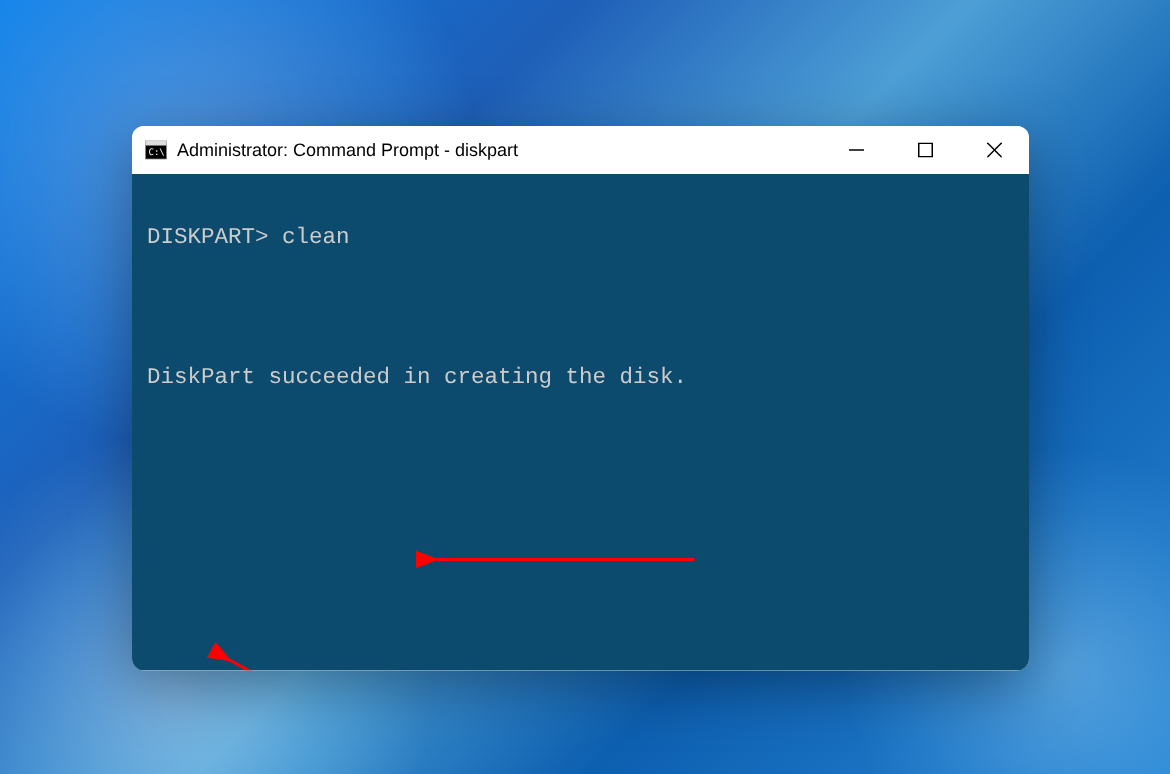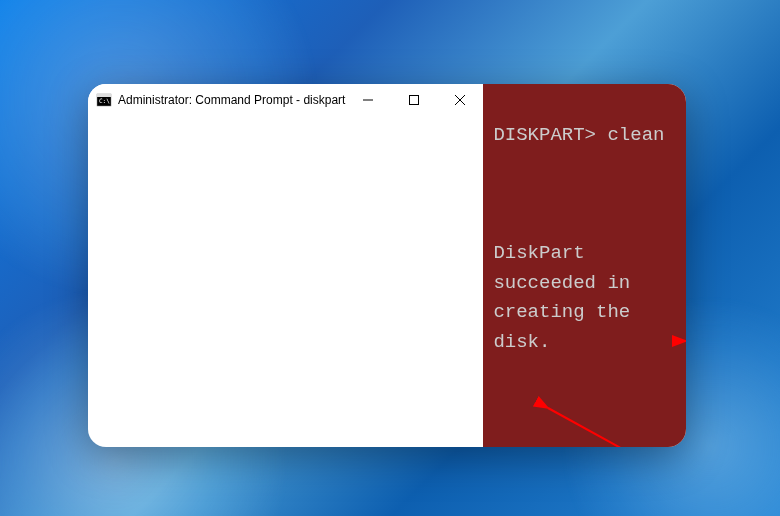--- a/index.html
+++ b/index.html
@@ -50,25 +50,25 @@
       left: 200px;
       transform: rotate(-20deg);
     }
     .window {
       position: absolute;
       top: 84px;
       left: 88px;
       width: 598px;
       height: 363px;
       background: #ffffff;
-      border-radius: 18px;
+      border-radius: 8px;
       box-shadow: 0 10px 40px rgba(0,0,0,0.35);
       overflow: hidden;
       display: flex;
-      flex-direction: row;
+      flex-direction: column;
     }
     .titlebar {
       height: 32px;
       background: #ffffff;
       display: flex;
       align-items: center;
       padding-left: 8px;
       flex-shrink: 0;
     }
     .titlebar-icon {
@@ -93,24 +93,24 @@
       height: 100%;
       display: flex;
       align-items: center;
       justify-content: center;
       background: transparent;
       border: none;
       cursor: pointer;
     }
     .terminal {
       flex: 1;
-      background: #7f1d1d;
+      background: #0c4a6e;
       color: #cccccc;
       font-family: 'Consolas', 'Courier New', monospace;
-      font-size: 19px;
+      font-size: 15px;
       line-height: 1.55;
       padding: 8px 10px;
       overflow: hidden;
       position: relative;
       white-space: pre;
     }
     .terminal-line {
       display: block;
     }
     .arrow-svg {

